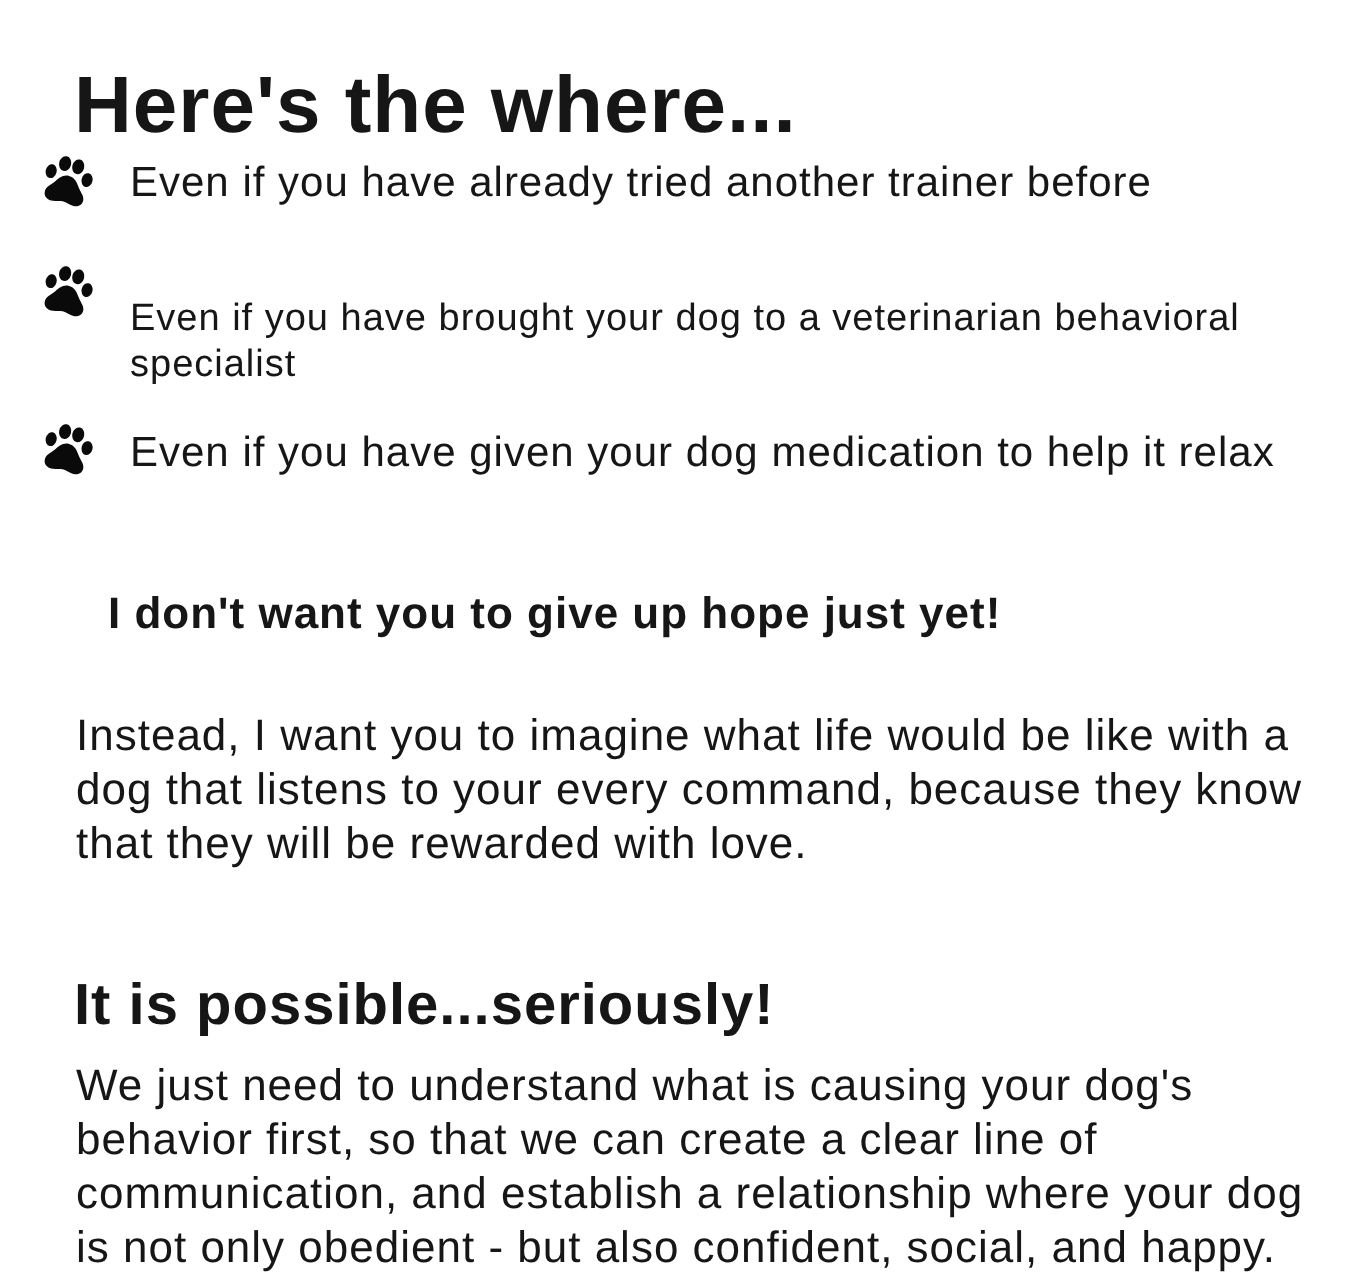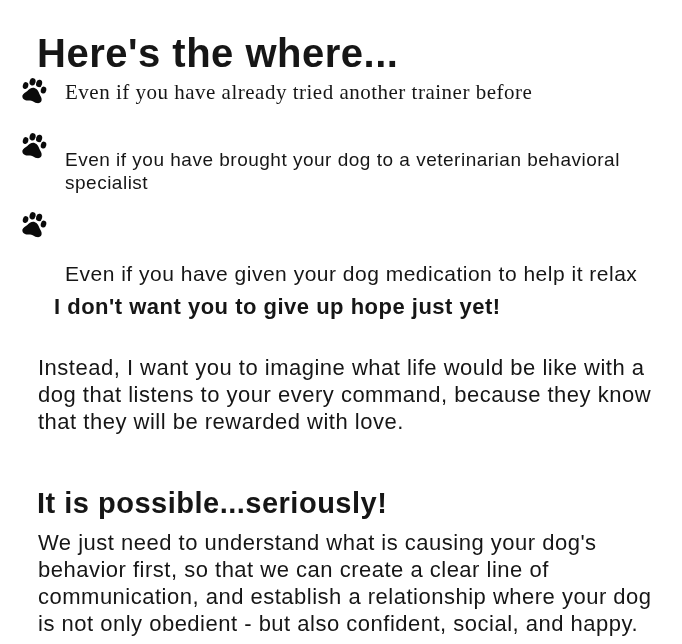--- a/index.html
+++ b/index.html
@@ -35,23 +35,23 @@
   .bullet-icon svg { display: block; width: 100%; height: 100%; }
   #paw1 { top: 75px; }
   #paw2 { top: 130px; }
   #paw3 { top: 209px; }
 
   .bullet-text {
     left: 65px;
     width: 610px;
     white-space: pre-line;
   }
-  #bullet-text-1 { top: 79px;  font-size: 21px; line-height: 26px; font-family: Liberation Serif, serif; }
+  #bullet-text-1 { top: 79px;  font-size: 21px; line-height: 26px; }
   #bullet-text-2 { top: 137px; font-size: 19px; line-height: 23px; margin-top: 11px; }
-  #bullet-text-3 { top: 214px; font-size: 21px; line-height: 26px; margin-top: 47px; }
+  #bullet-text-3 { top: 214px; font-size: 21px; line-height: 26px; }
 
   .sub-underlined {
     left: 54px;
     top: 294px;
     font-size: 22px;
     font-weight: bold;
     text-underline-offset: 3px;
     text-decoration-thickness: 2px;
     white-space: nowrap;
   }

